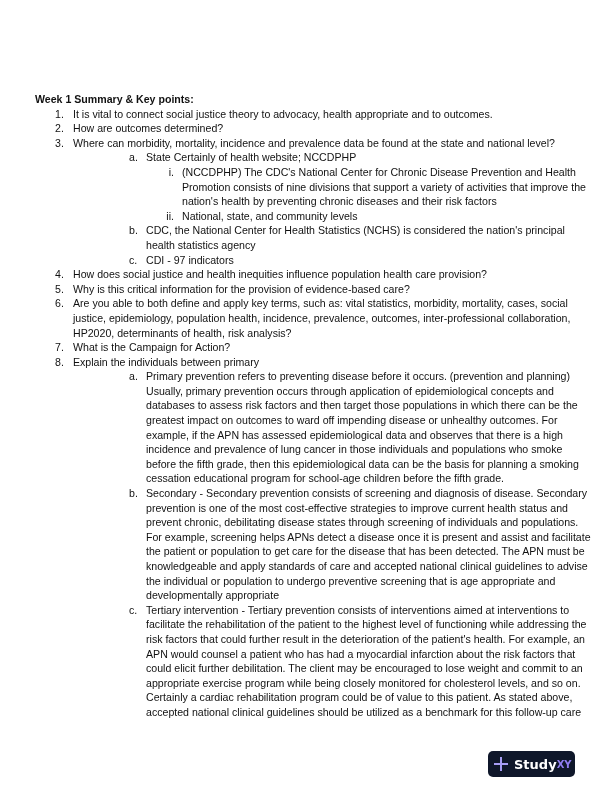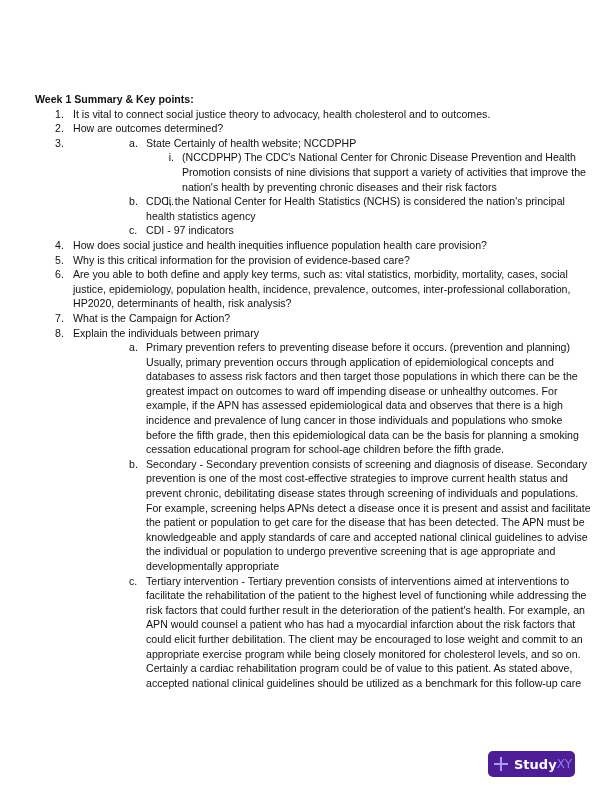--- a/index.html
+++ b/index.html
@@ -12,55 +12,57 @@
     .lvl1 > li { padding-left: 38px; }
     .lvl1 > li > .mk { position: absolute; left: 20px; width: 14px; text-align: left; }
     .lvl2 > li { padding-left: 38px; margin-left: -38px; }
     .lvl2 { margin-left: 38px; }
     .lvl2 > li { padding-left: 35px; margin-left: 0; }
     .lvl2 > li > .mk { position: absolute; left: 18px; }
     .lvl3 > li { padding-left: 36px; }
     .lvl3 > li > .mk { position: absolute; left: 14px; width: 14px; text-align: right; }
     b { font-weight: normal; }
     .badge { position: absolute; left: 488px; top: 751px; width: 87px; height: 26px;
-             background: #4c1d95; border-radius: 5px; display: flex; align-items: center;
+             background: #0f172a; border-radius: 5px; display: flex; align-items: center;
              box-sizing: border-box; padding-left: 5px; }
     .badge .plus { width: 16px; height: 16px; position: relative; margin-right: 5px; }
     .badge .plus::before { content: ""; position: absolute; left: 7px; top: 1px; width: 2px; height: 14px; background: #a79df5; }
     .badge .plus::after { content: ""; position: absolute; left: 1px; top: 7px; width: 14px; height: 2px; background: #a79df5; }
     .badge .t1 { color: #ffffff; font-weight: bold; font-size: 13px; font-family: "DejaVu Sans", sans-serif; }
-    .badge .t2 { color: #8f7cf0; font-weight: normal; font-size: 12px; font-family: "DejaVu Sans", sans-serif; }
+    .badge .t2 { color: #8f7cf0; font-weight: bold; font-size: 10px; font-family: "DejaVu Sans", sans-serif; }
   </style>
 </head>
 <body>
 
 <div class="doc">
   <p class="heading">Week 1 Summary &amp; Key points:</p>
   <ol class="lvl1">
     <li>
       <span class="mk">1.</span>
-      <span>It is vital to connect </span><b>social justice theory</b><span> to advocacy, health cholesterol and to outcomes.</span>
+      <span>It is vital to connect </span><b>social justice theory</b><span> to advocacy, health appropriate and to outcomes.</span>
     </li>
     <li>
       <span class="mk">2.</span>
       <span>How are </span><b>outcomes</b><span> determined?</span>
     </li>
     <li>
       <span class="mk">3.</span>
+      <span>Where can morbidity, mortality, incidence and prevalence data be found at the state and national level?</span>
       <ol class="lvl2">
         <li>
           <span class="mk">a.</span>
           <span>State Certainly of health website; NCCDPHP</span>
           <ol class="lvl3">
             <li>
               <span class="mk">i.</span>
               <span>(NCCDPHP) The CDC's National Center for Chronic Disease Prevention and Health Promotion consists of nine divisions that support a variety of activities that improve the nation's health by preventing chronic diseases and their risk factors</span>
             </li>
             <li>
               <span class="mk">ii.</span>
+              <span>National, state, and community levels</span>
             </li>
           </ol>
         </li>
         <li>
           <span class="mk">b.</span>
           <span>CDC, the National Center for Health Statistics (NCHS) is considered the nation's principal health statistics agency</span>
         </li>
         <li>
           <span class="mk">c.</span>
           <span>CDI - 97 indicators</span>

